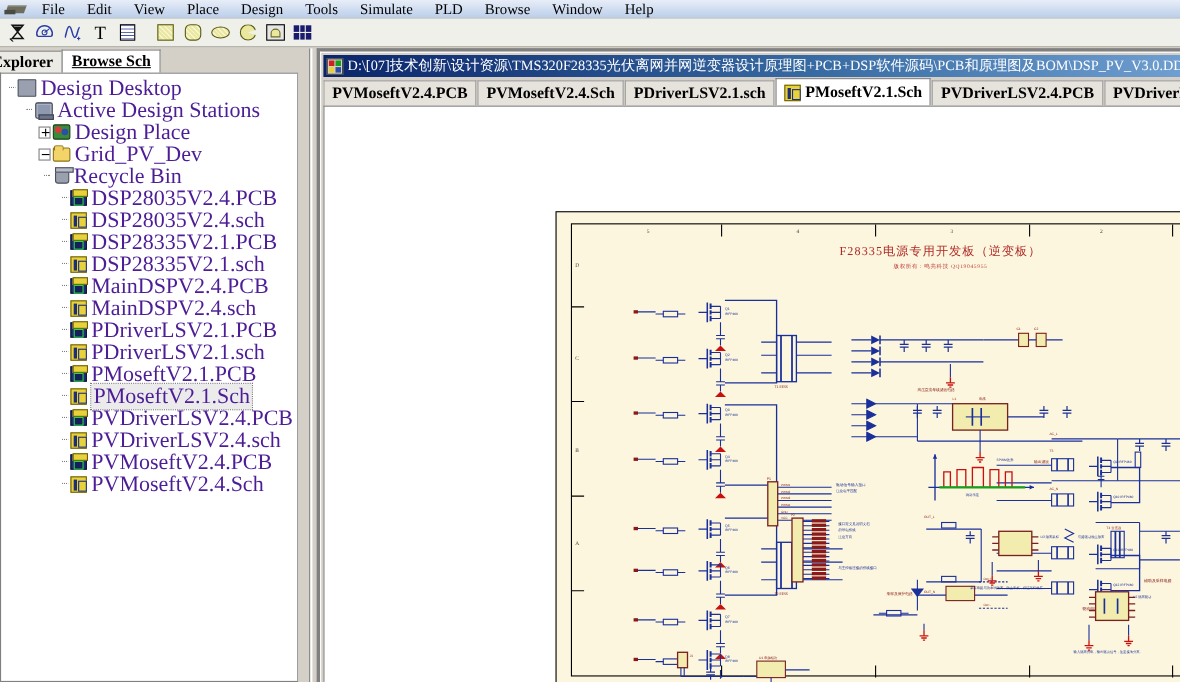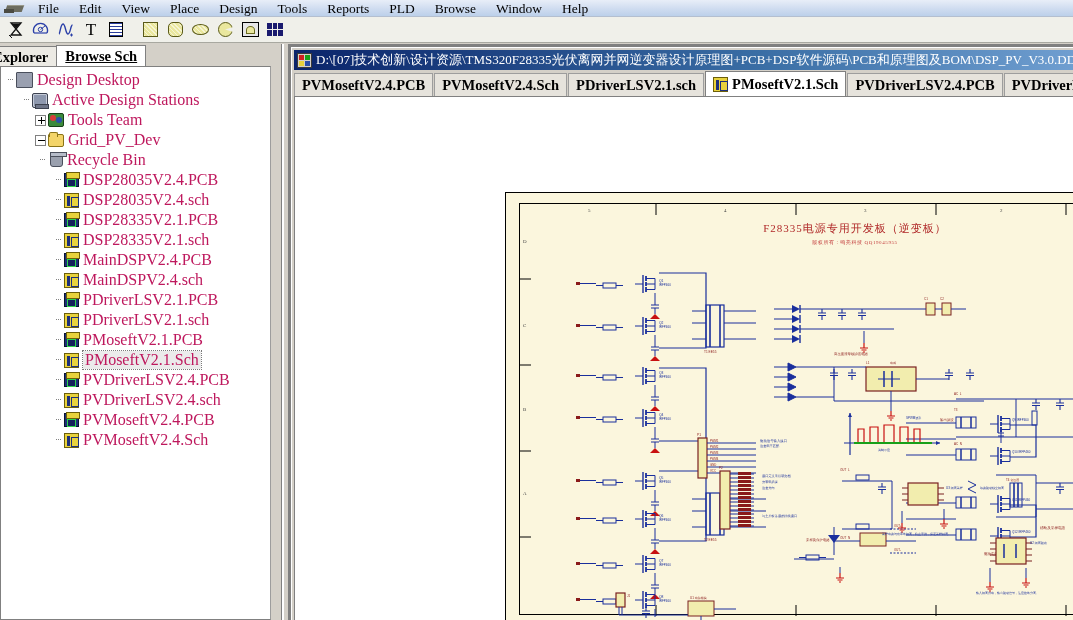--- a/index.html
+++ b/index.html
@@ -91,21 +91,21 @@
   .ptab.active { background: #fff; height: 22px; line-height: 21px; text-decoration: underline; }
 
   .tree-box {
     position: absolute; left: 0; top: 22px; width: 271px; height: 554px;
     background: #fff; border: 1px solid #808080; border-right: 1px solid #9d9d9d;
     overflow: hidden;
   }
   .tree { padding: 3px 0 0 2px; }
   .trow {
     display: flex; align-items: center; height: 20px; white-space: nowrap;
-    font-family: "Liberation Serif", serif; font-size: 16px; color: #be185d;
+    font-family: "Liberation Serif", serif; font-size: 20px; color: #4c1d95;
     position: relative;
   }
   .trow .lbl { margin-left: 4px; }
   .trow.selected .lbl { background: #ebebeb; outline: 1px dotted #7a7a7a; padding: 0 2px; }
   .indent { flex: none; }
   .expander {
     width: 11px; height: 11px; border: 1px solid #808080; background: #fff;
     position: relative; flex: none; margin-right: 2px;
   }
   .expander::before { content:""; position:absolute; left:2px; top:4px; width:7px; height:1px; background:#000; }
@@ -211,21 +211,21 @@
     <div class="app-glyph">
         <div class="g1"></div>
         <div class="g2"></div>
       </div>
     <div class="menuitem">File</div>
     <div class="menuitem">Edit</div>
     <div class="menuitem">View</div>
     <div class="menuitem">Place</div>
     <div class="menuitem">Design</div>
     <div class="menuitem">Tools</div>
-    <div class="menuitem">Reports</div>
+    <div class="menuitem">Simulate</div>
     <div class="menuitem">PLD</div>
     <div class="menuitem">Browse</div>
     <div class="menuitem">Window</div>
     <div class="menuitem">Help</div>
   </div>
 
   <div class="toolbar">
     <div class="tbtn">
       <span class="ic-hour">
           <svg width="17" height="17" viewBox="0 0 17 17">
@@ -305,21 +305,21 @@
           <div class="trow">
             <span class="indent" style="width: 16px;"></span>
             <span class="dots"></span>
             <span class="ti ti-station"></span>
             <span class="lbl">Active Design Stations</span>
           </div>
           <div class="trow">
             <span class="indent" style="width: 32px;"></span>
             <span class="expander plus"></span>
             <span class="ti ti-team"></span>
-            <span class="lbl">Tools Team</span>
+            <span class="lbl">Design Place</span>
           </div>
           <div class="trow">
             <span class="indent" style="width: 32px;"></span>
             <span class="expander"></span>
             <span class="ti ti-folder"></span>
             <span class="lbl">Grid_PV_Dev</span>
           </div>
           <div class="trow">
             <span class="indent" style="width: 32px;"></span>
             <span class="dots"></span>

